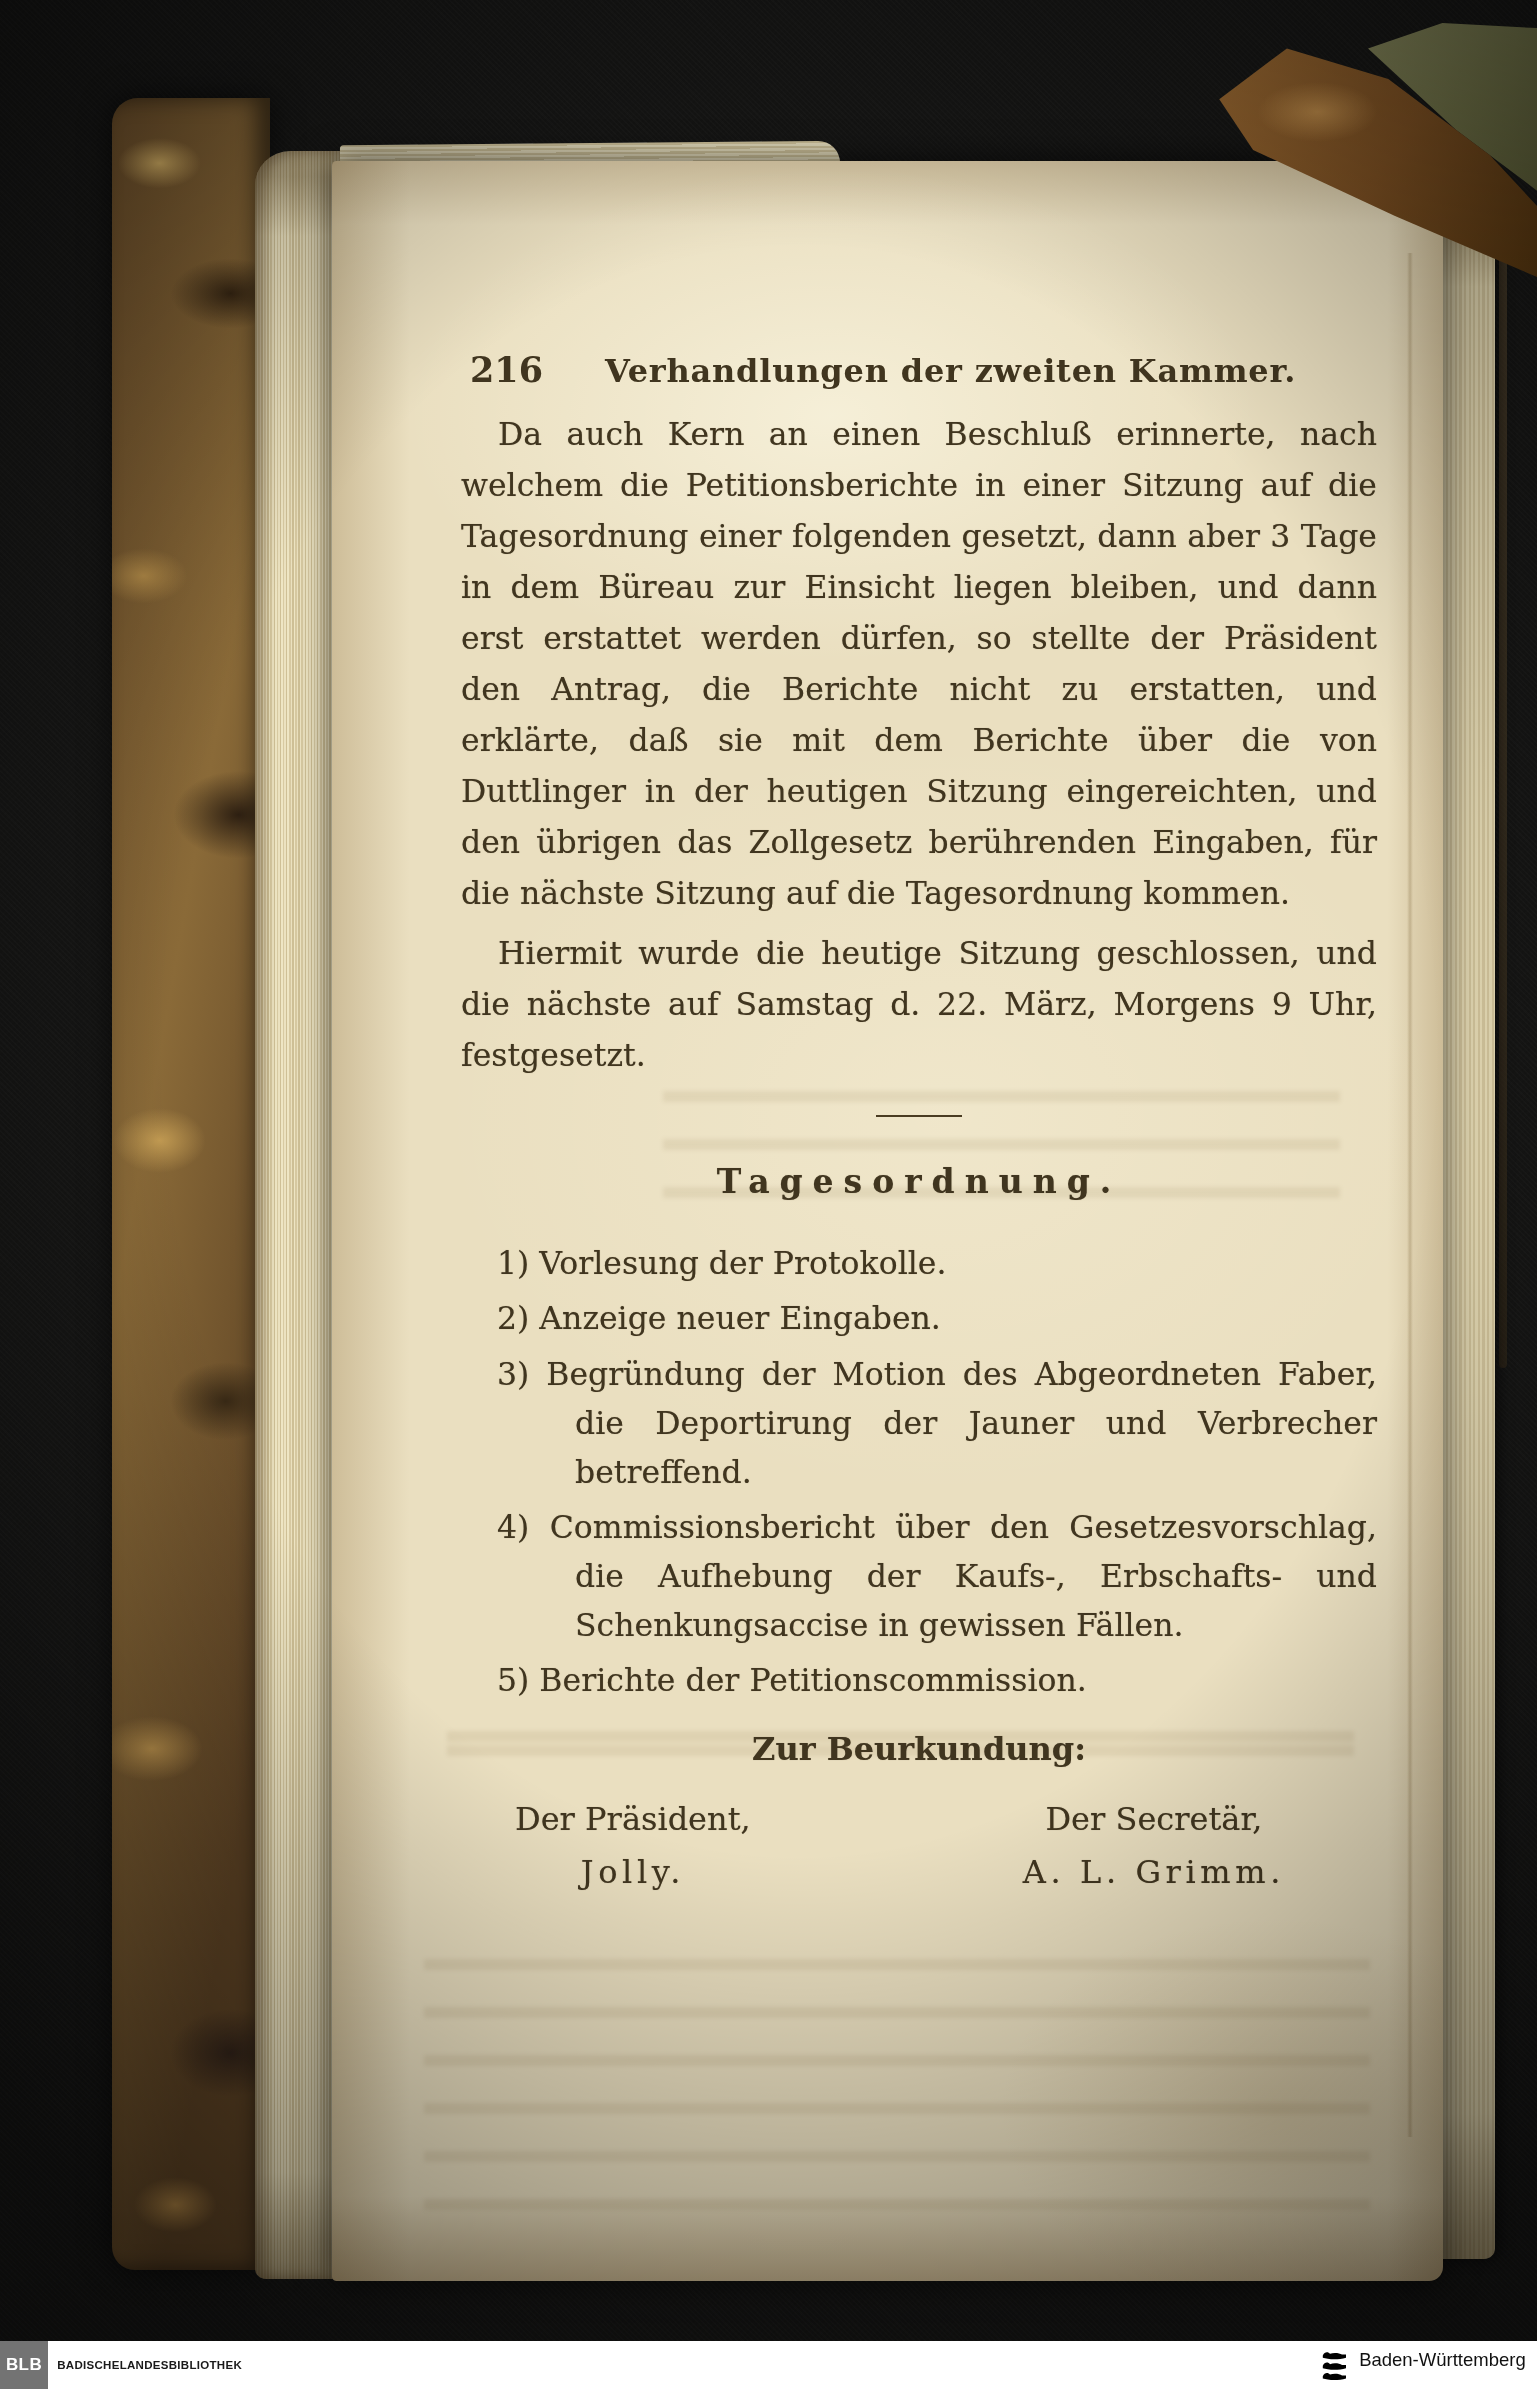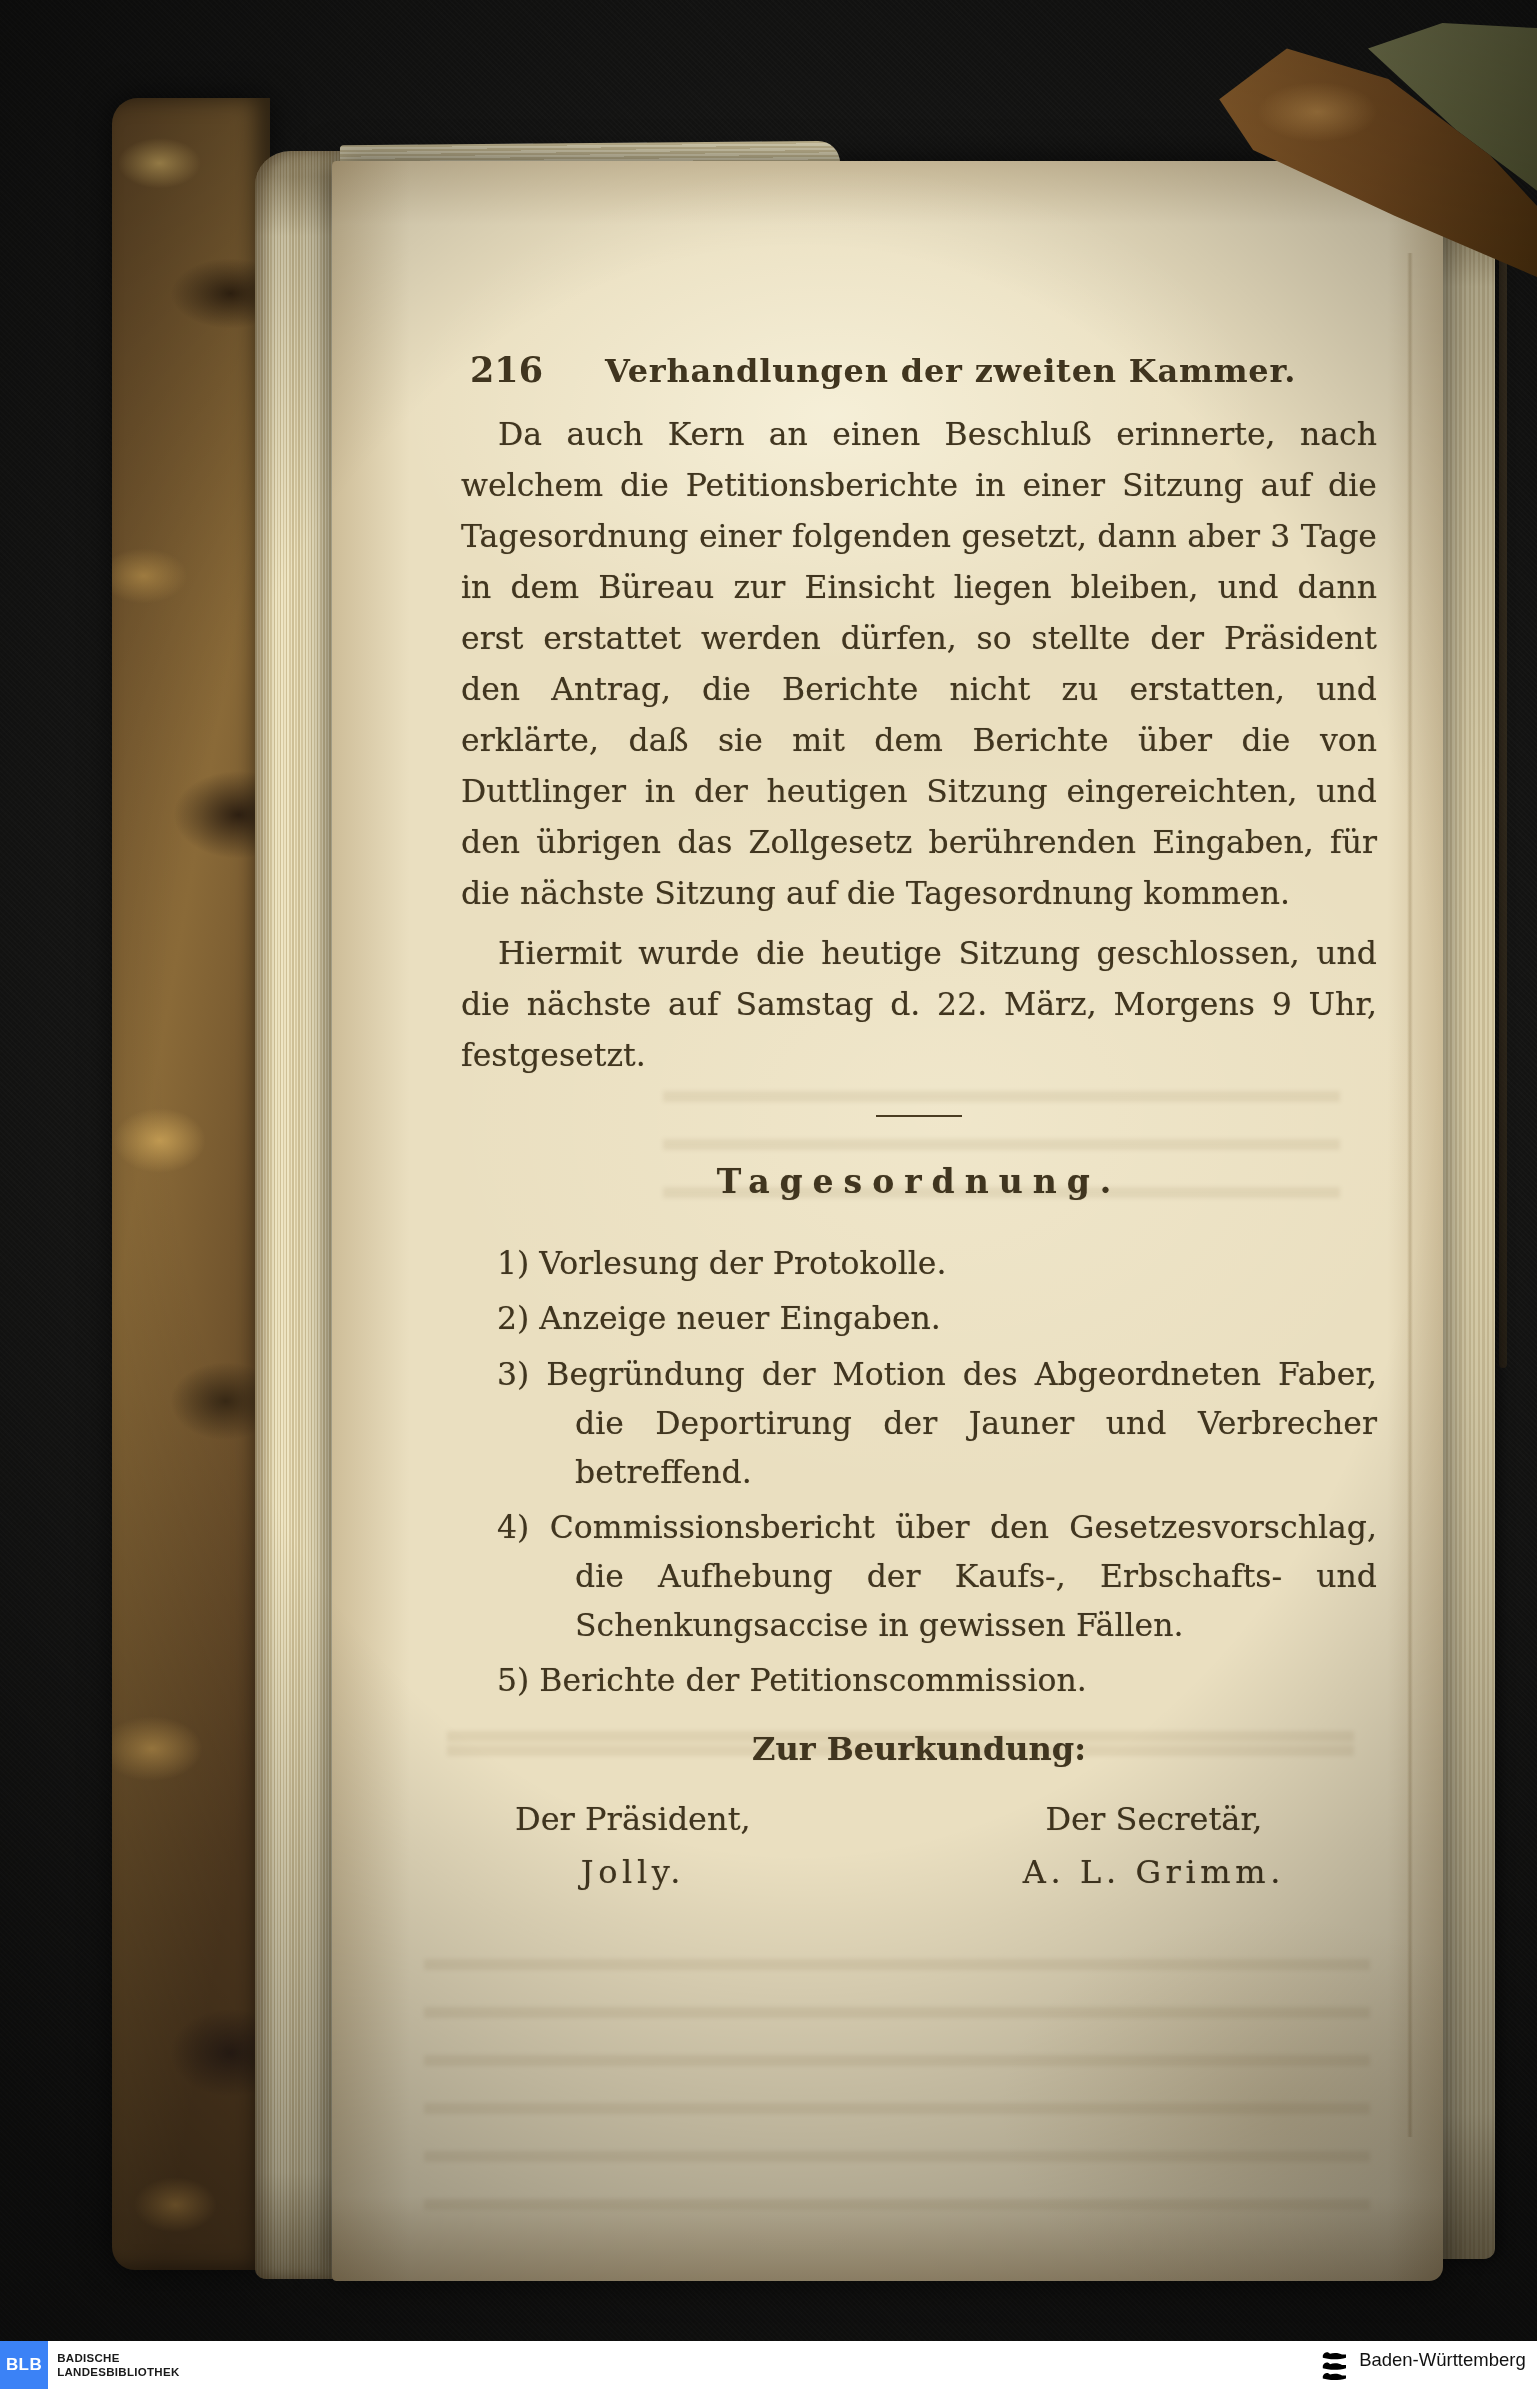--- a/index.html
+++ b/index.html
@@ -110,23 +110,23 @@
   .signatures{display:flex;justify-content:space-between;padding:0 92px 0 54px;font-size:32px;
         text-shadow:0 0 0.8px rgba(64,53,31,.45);}
   .sig-block{text-align:center;}
   .sig-name{margin-top:15.4px;letter-spacing:4.6px;}
 
   
   .footer{position:absolute;left:0;right:0;bottom:0;height:48px;background:#ffffff;z-index:10;
     display:flex;align-items:center;justify-content:space-between;
     font-family:"Liberation Sans", sans-serif;}
   .footer-left{display:flex;align-items:center;height:100%;}
-  .blb-badge{width:48px;height:48px;background:#3b82f6;color:#fff;display:flex;align-items:center;justify-content:center;
+  .blb-badge{width:48px;height:48px;background:#737373;color:#fff;display:flex;align-items:center;justify-content:center;
     font-weight:bold;font-size:17px;letter-spacing:0.4px;}
-  .blb-text{display:flex;flex-direction:column;margin-left:9.2px;font-weight:bold;font-size:11.5px;
+  .blb-text{display:flex;flex-direction:row;margin-left:9.2px;font-weight:bold;font-size:11.5px;
     line-height:1.25;color:#1a1a1a;letter-spacing:0.3px;}
   .footer-right{display:flex;align-items:flex-start;margin-right:12.3px;gap:9.2px;}
   .bw-crest{width:32px;height:32px;}
   .bw-label{font-size:18.5px;color:#111;font-weight:500;}
 </style>
 </head>
 <body>
 
 <div class="screen">
 

